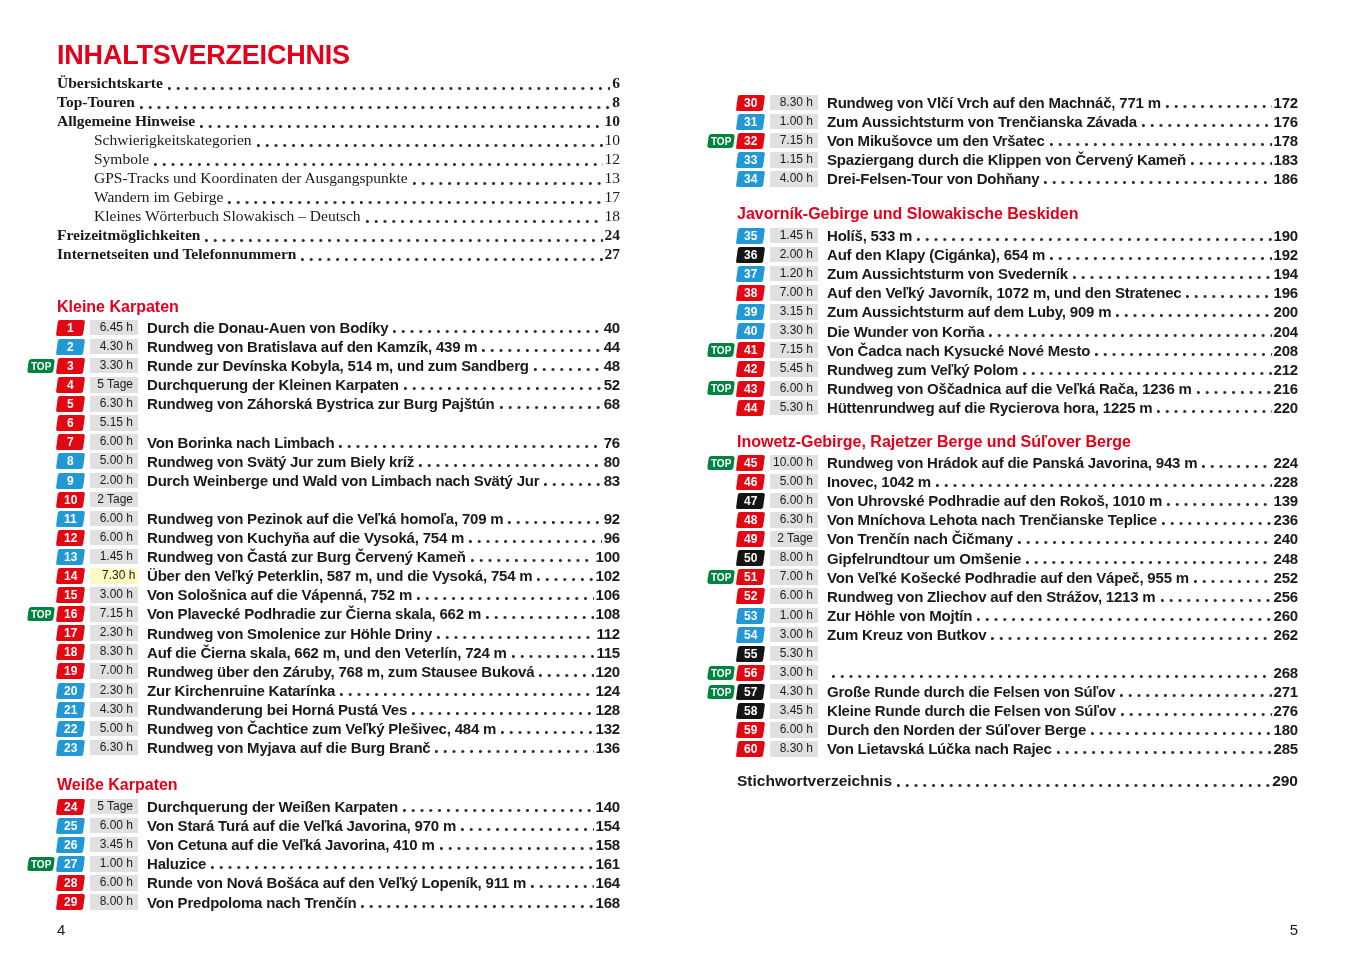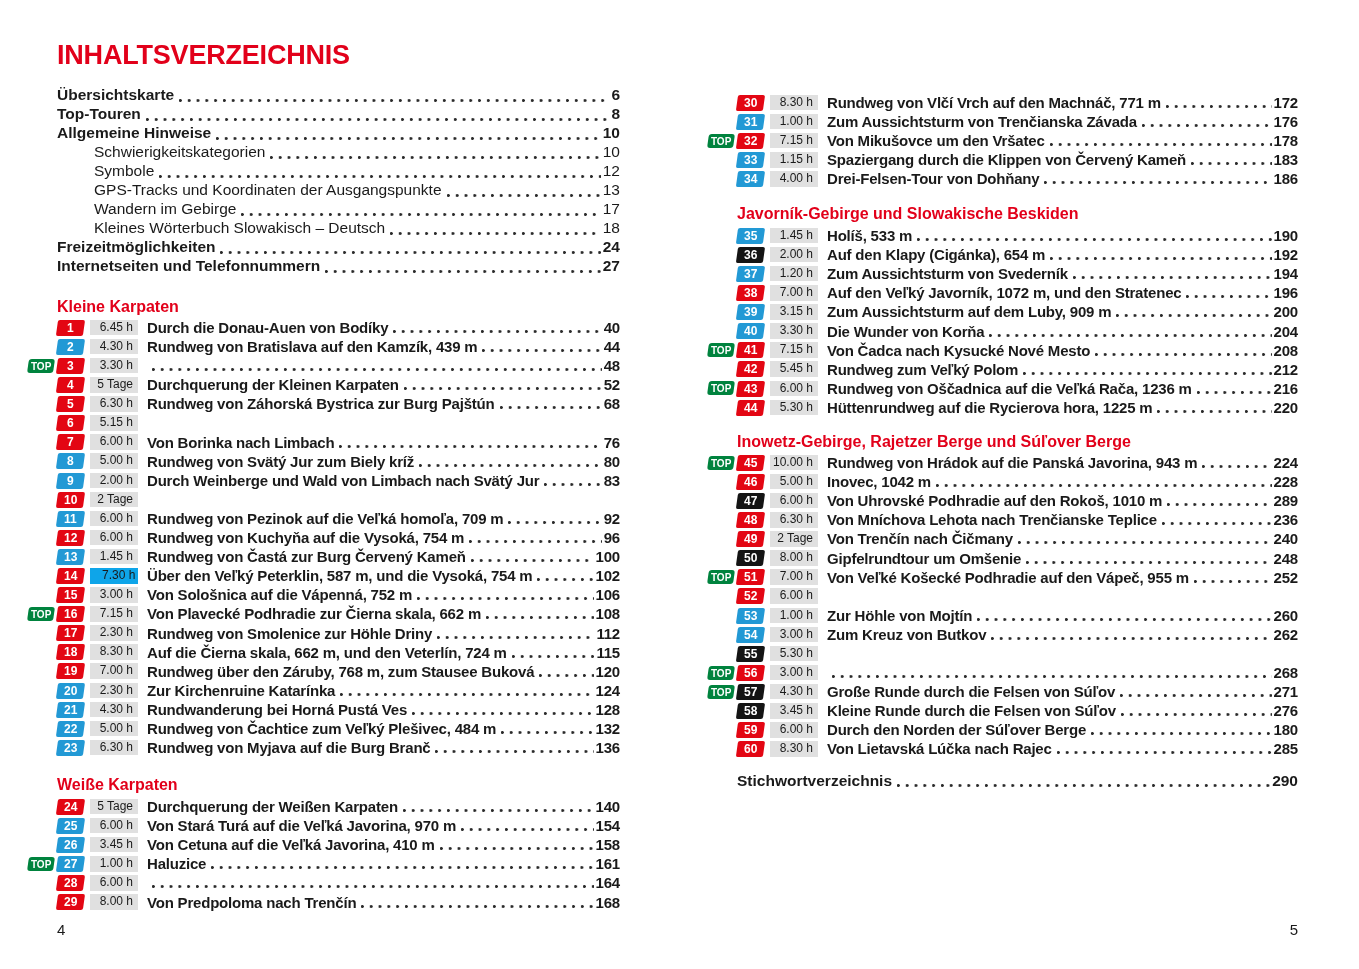--- a/index.html
+++ b/index.html
@@ -1,18 +1,18 @@
 <!DOCTYPE html>
 <html><head>
 <meta charset="utf-8">
 <style>
   html,body{margin:0;padding:0;background:#ffffff;}
   body{width:1359px;height:969px;position:relative;font-family:"Liberation Sans",sans-serif;color:#1a1a1a;overflow:hidden;}
   .page-title{position:absolute;left:57px;top:40px;margin:0;font-size:27px;font-weight:bold;color:#e2001a;letter-spacing:-0.2px;}
-  .front-matter{position:absolute;left:57px;top:86px;width:563px;}
+  .front-matter{position:absolute;left:57px;top:74px;width:563px;font-family:Liberation Serif, serif;}
   .fm-row{display:flex;align-items:baseline;height:19.05px;font-size:15.5px;font-weight:bold;white-space:nowrap;}
   .fm-row.sub{padding-left:37px;font-weight:normal;}
   .fm-row.sub .t-page{font-weight:normal;}
   .sec-h{position:absolute;margin:0;font-size:16px;font-weight:bold;color:#e2001a;white-space:nowrap;}
   .entries{position:absolute;}
   .entry{display:flex;align-items:center;height:19.1px;white-space:nowrap;}
   .slot-top{width:32px;flex:none;display:flex;justify-content:flex-end;padding-right:3px;box-sizing:border-box;}
   .top-badge{width:26px;height:14px;border-radius:3px;color:#fff;font-size:10px;font-weight:bold;display:flex;align-items:center;justify-content:center;transform:skewX(-8deg);}
   .top-badge>span{transform:skewX(8deg);}
   .badge{flex:none;width:27px;height:15.5px;border-radius:2px;color:#fff;font-size:12px;font-weight:bold;display:flex;align-items:center;justify-content:center;transform:skewX(-8deg);}
@@ -117,20 +117,21 @@
         <span class="slot-top">
           <span class="top-badge" style="background: rgb(0, 131, 62);">
             <span>TOP</span>
           </span>
         </span>
         <span class="badge" style="background: rgb(227, 6, 19);">
           <span>3</span>
         </span>
         <span class="time" style="background: rgb(224, 224, 224);">3.30 h</span>
         <span class="title-wrap">
+          <span class="t-title">Runde zur Devínska Kobyla, 514 m, und zum Sandberg</span>
           <span class="leader"></span>
           <span class="t-page">48</span>
         </span>
       </div>
       <div class="entry">
         <span class="slot-top"></span>
         <span class="badge" style="background: rgb(227, 6, 19);">
           <span>4</span>
         </span>
         <span class="time" style="background: rgb(224, 224, 224);">5 Tage</span>
@@ -236,21 +237,21 @@
           <span class="t-title">Rundweg von Častá zur Burg Červený Kameň</span>
           <span class="leader"></span>
           <span class="t-page">100</span>
         </span>
       </div>
       <div class="entry">
         <span class="slot-top"></span>
         <span class="badge" style="background: rgb(227, 6, 19);">
           <span>14</span>
         </span>
-        <span class="time" style="background: #0ea5e9; padding-left: 12px;">7.30 h</span>
+        <span class="time" style="background: #fef9c3; padding-left: 12px;">7.30 h</span>
         <span class="title-wrap">
           <span class="t-title">Über den Veľký Peterklin, 587 m, und die Vysoká, 754 m</span>
           <span class="leader"></span>
           <span class="t-page">102</span>
         </span>
       </div>
       <div class="entry">
         <span class="slot-top"></span>
         <span class="badge" style="background: rgb(227, 6, 19);">
           <span>15</span>
@@ -418,20 +419,21 @@
           <span class="t-page">161</span>
         </span>
       </div>
       <div class="entry">
         <span class="slot-top"></span>
         <span class="badge" style="background: rgb(227, 6, 19);">
           <span>28</span>
         </span>
         <span class="time" style="background: rgb(224, 224, 224);">6.00 h</span>
         <span class="title-wrap">
+          <span class="t-title">Runde von Nová Bošáca auf den Veľký Lopeník, 911 m</span>
           <span class="leader"></span>
           <span class="t-page">164</span>
         </span>
       </div>
       <div class="entry">
         <span class="slot-top"></span>
         <span class="badge" style="background: rgb(227, 6, 19);">
           <span>29</span>
         </span>
         <span class="time" style="background: rgb(224, 224, 224);">8.00 h</span>
@@ -674,21 +676,21 @@
       </div>
       <div class="entry">
         <span class="slot-top"></span>
         <span class="badge" style="background: rgb(20, 20, 20);">
           <span>47</span>
         </span>
         <span class="time" style="background: rgb(224, 224, 224);">6.00 h</span>
         <span class="title-wrap">
           <span class="t-title">Von Uhrovské Podhradie auf den Rokoš, 1010 m</span>
           <span class="leader"></span>
-          <span class="t-page">289</span>
+          <span class="t-page">139</span>
         </span>
       </div>
       <div class="entry">
         <span class="slot-top"></span>
         <span class="badge" style="background: rgb(227, 6, 19);">
           <span>48</span>
         </span>
         <span class="time" style="background: rgb(224, 224, 224);">6.30 h</span>
         <span class="title-wrap">
           <span class="t-title">Von Mníchova Lehota nach Trenčianske Teplice</span>
@@ -735,20 +737,25 @@
           <span class="leader"></span>
           <span class="t-page">252</span>
         </span>
       </div>
       <div class="entry">
         <span class="slot-top"></span>
         <span class="badge" style="background: rgb(227, 6, 19);">
           <span>52</span>
         </span>
         <span class="time" style="background: rgb(224, 224, 224);">6.00 h</span>
+        <span class="title-wrap">
+          <span class="t-title">Rundweg von Zliechov auf den Strážov, 1213 m</span>
+          <span class="leader"></span>
+          <span class="t-page">256</span>
+        </span>
       </div>
       <div class="entry">
         <span class="slot-top"></span>
         <span class="badge" style="background: rgb(34, 153, 213);">
           <span>53</span>
         </span>
         <span class="time" style="background: rgb(224, 224, 224);">1.00 h</span>
         <span class="title-wrap">
           <span class="t-title">Zur Höhle von Mojtín</span>
           <span class="leader"></span>

